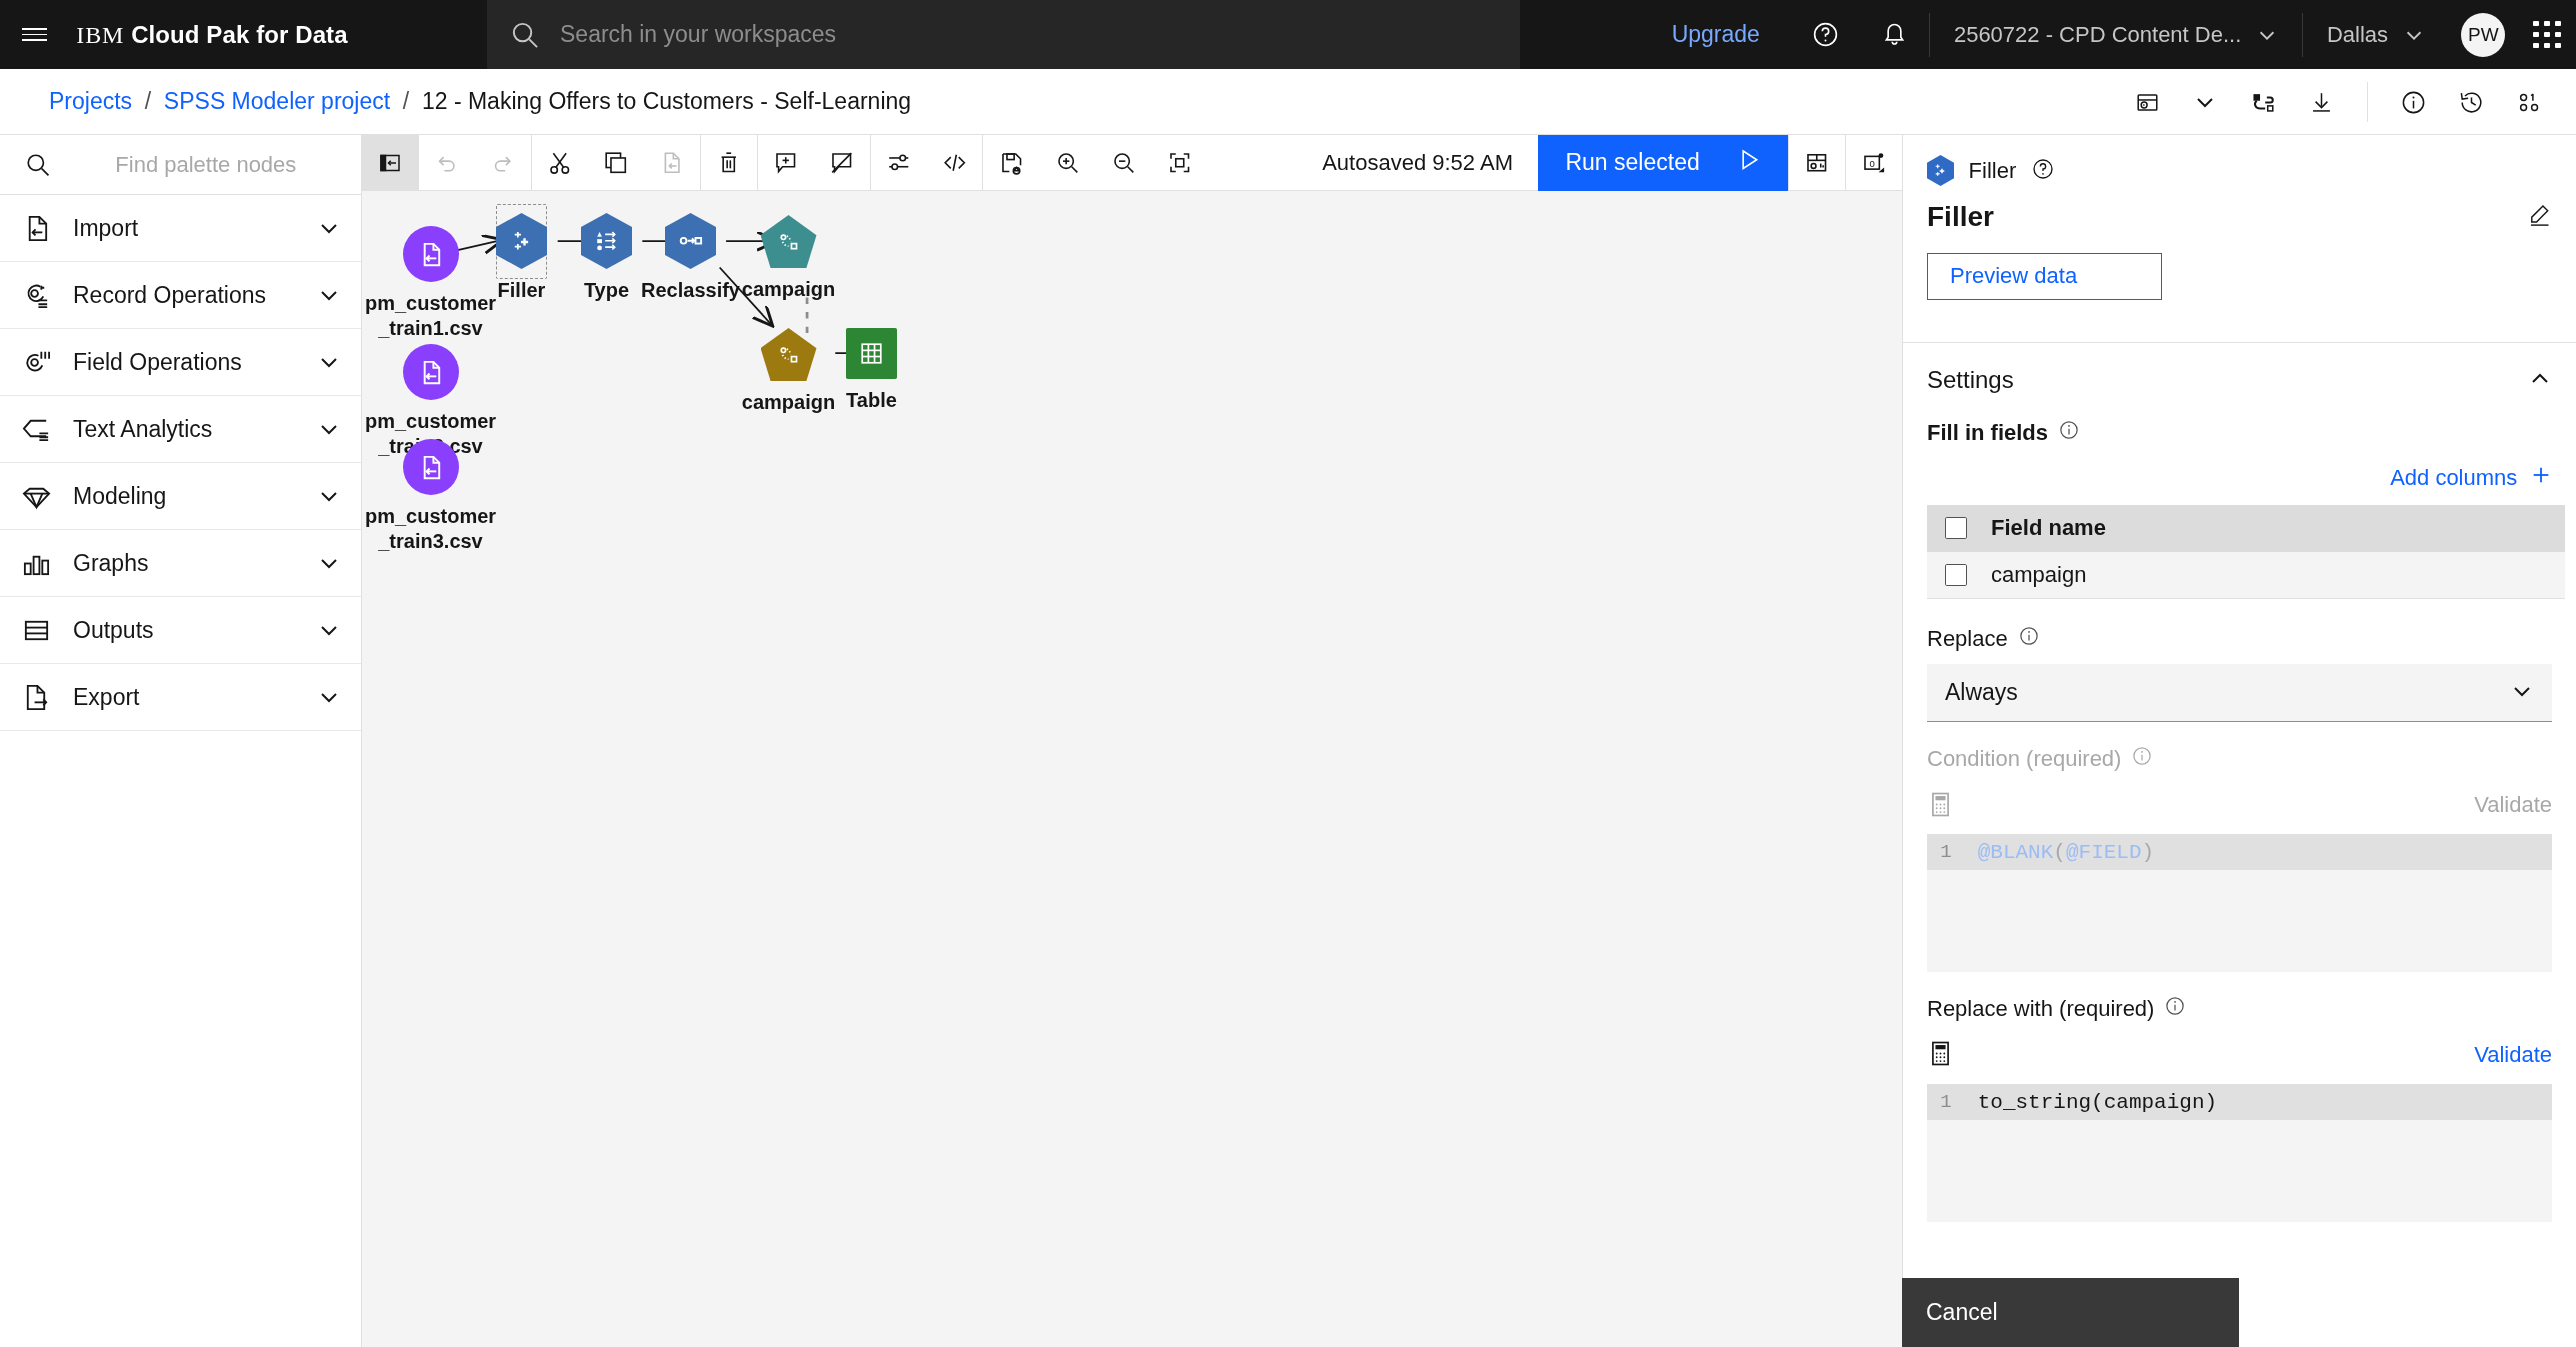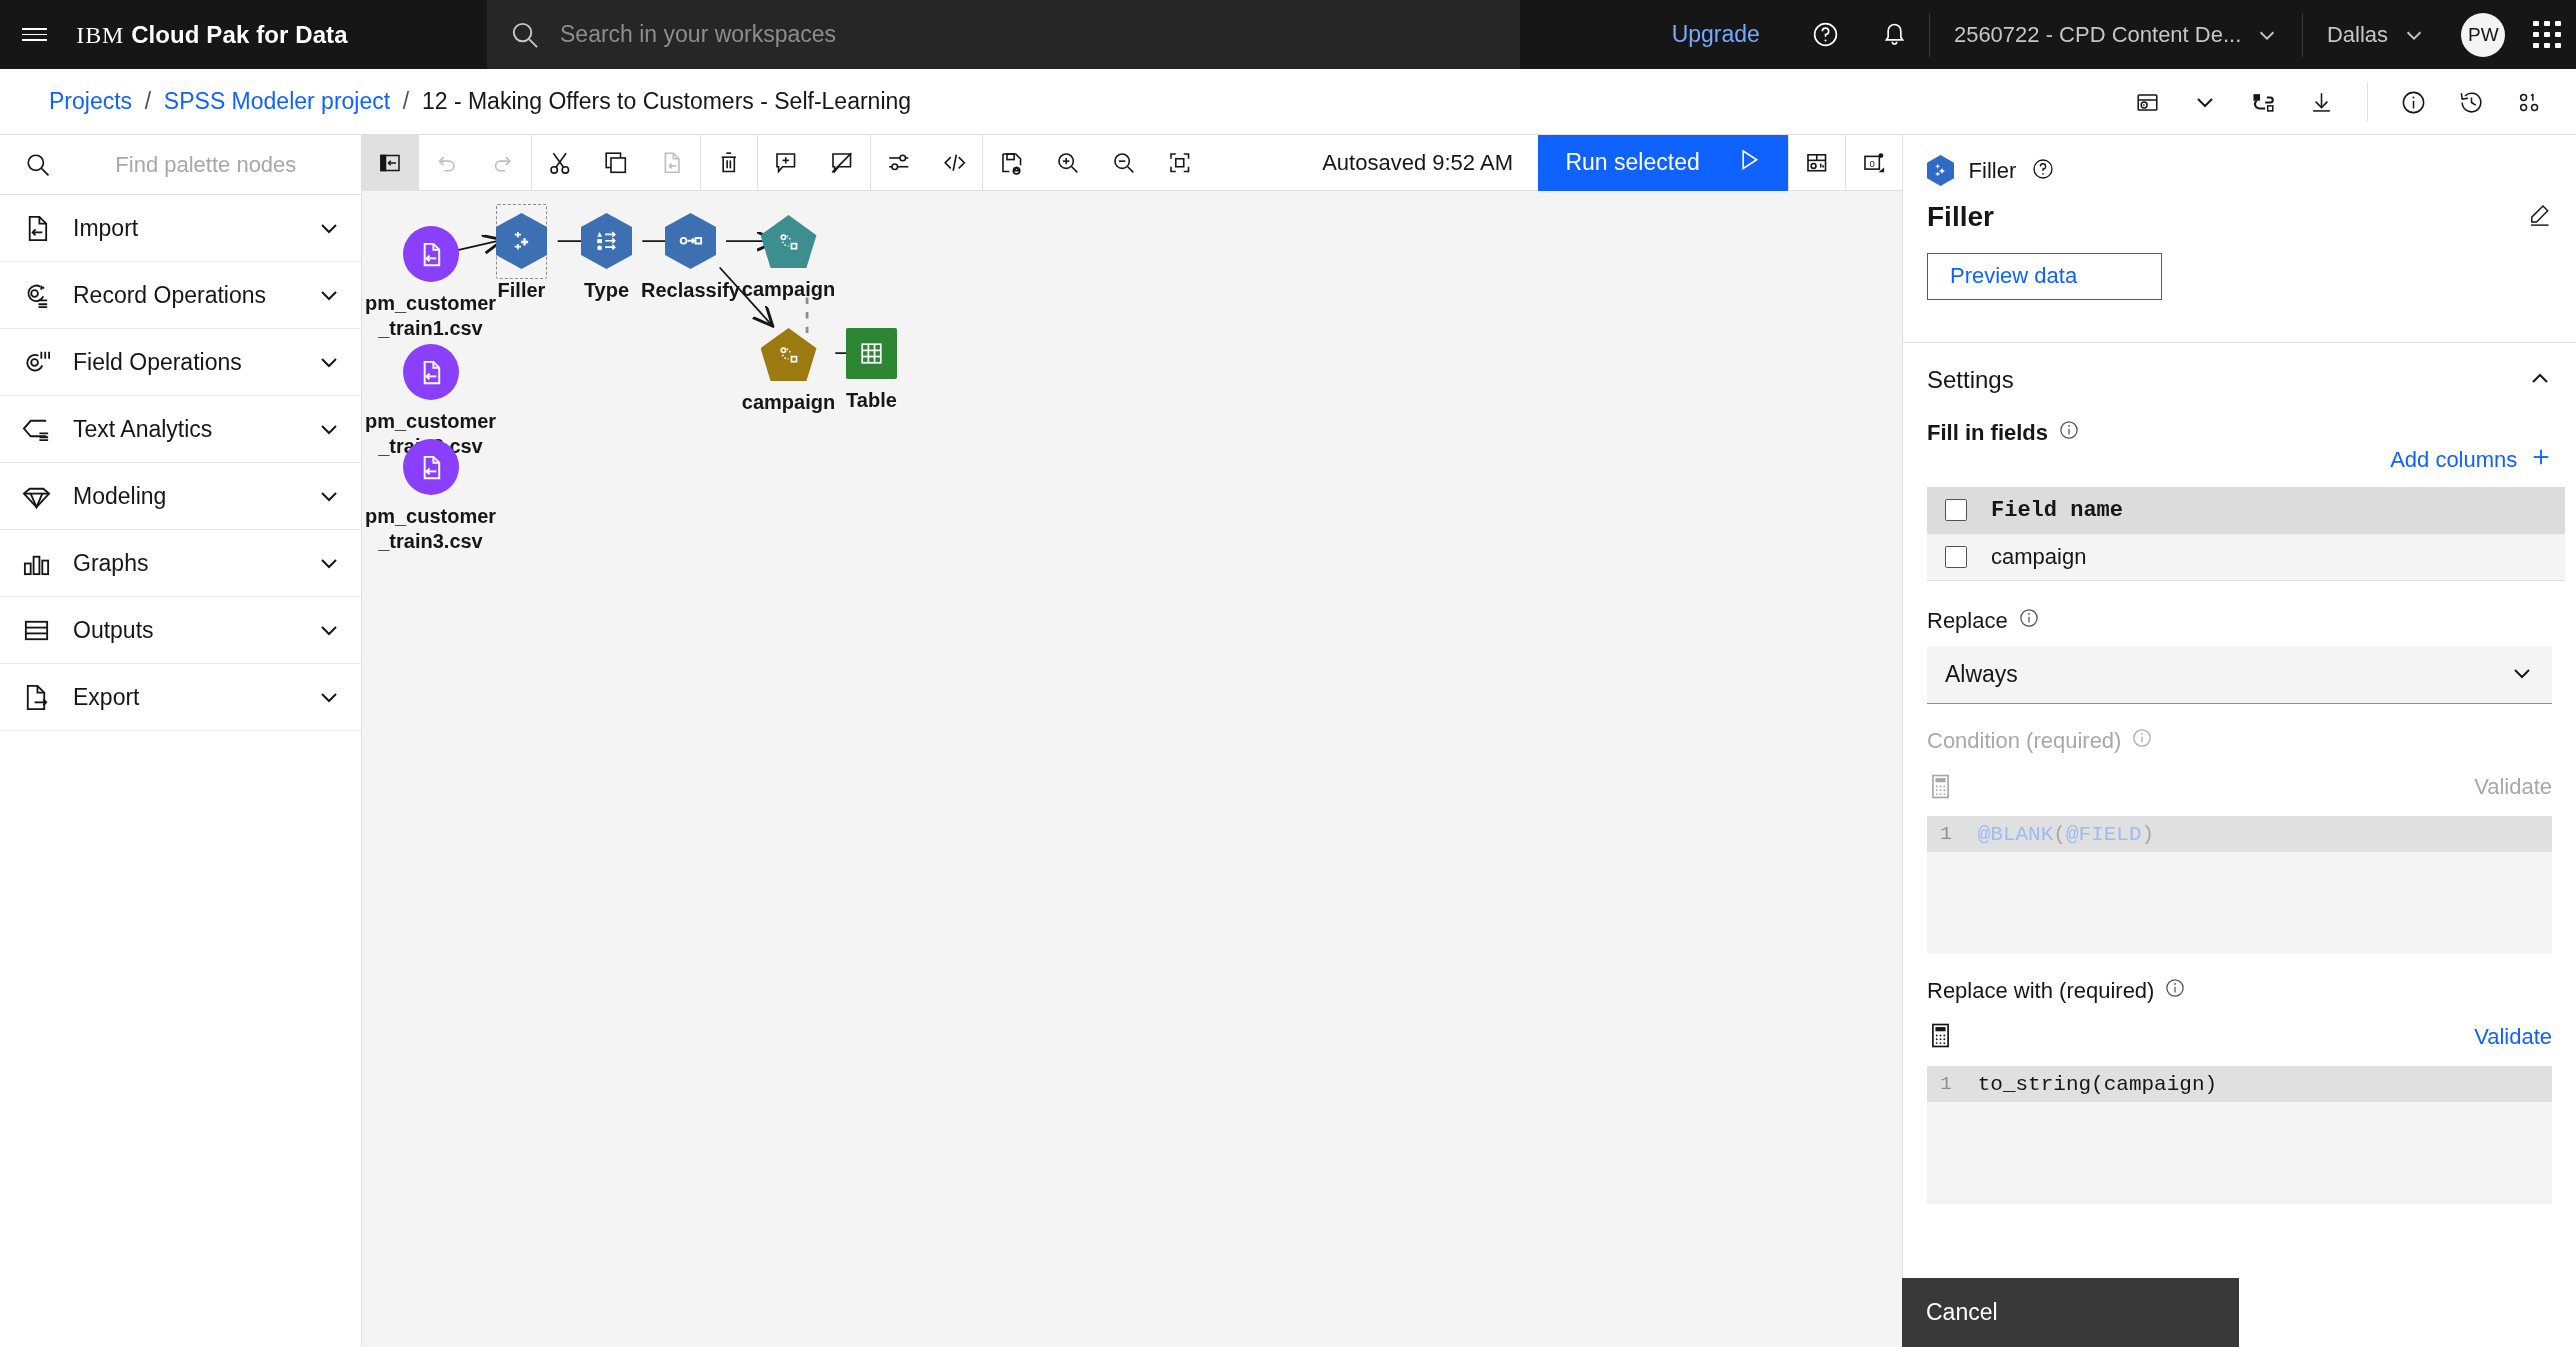--- a/index.html
+++ b/index.html
@@ -175,21 +175,21 @@
   .ftrow {
     display: flex; align-items: center; height: 47px; padding-left: 18px; gap: 24px;
   }
   .ftrow.head { background: #dcdcdc; }
   .ftrow.body { background: #f4f4f4; border-bottom: 0.9px solid #e0e0e0; }
   .cbx {
     width: 22px; height: 22px; border: 0.9px solid #525252; border-radius: 1.8px; background: #fff;
     flex: 0 0 22px; cursor: pointer;
   }
   .ftcell { font-size: 22px; color: #161616; }
-  .ftcell.h { font-weight: 700; font-family: Liberation Mono, monospace; }
+  .ftcell.h { font-weight: 700; }
   .sel {
     margin: 12.7px 24px 0 24px; height: 58px; background: #f4f4f4;
     border-bottom: 0.9px solid #8d8d8d; display: flex; align-items: center;
     padding: 0 18px; cursor: pointer;
   }
   .sel-val { font-size: 23px; color: #161616; flex: 1; }
   .ed-bar {
     display: flex; align-items: center; margin: 12.7px 24px 0 24px; height: 40px;
   }
   .ed-bar .calc { width: 27px; height: 31px; }
@@ -841,21 +841,21 @@
       <span>
         <svg viewBox="0 0 32 32" width="20" height="20" fill="none" stroke="#525252" stroke-width="2">
           <circle cx="16" cy="16" r="13"></circle>
             <line x1="16" y1="14" x2="16" y2="23"></line>
             <circle cx="16" cy="9.5" r="1.4" fill="#525252" stroke="none"></circle>
         </svg>
       </span>
     </span>
   </div>
 
-  <div class="addcols" style="">
+  <div class="addcols" style="margin-top: 18px;">
     <span>Add columns</span>
     <span>
       <svg viewBox="0 0 24 24" width="22" height="22" fill="none" stroke="#0f62fe" stroke-width="2">
         <line x1="12" y1="4" x2="12" y2="20"></line>
           <line x1="4" y1="12" x2="20" y2="12"></line>
       </svg>
     </span>
   </div>
 
   <div class="ftable" style="margin-top:12.7px;">

